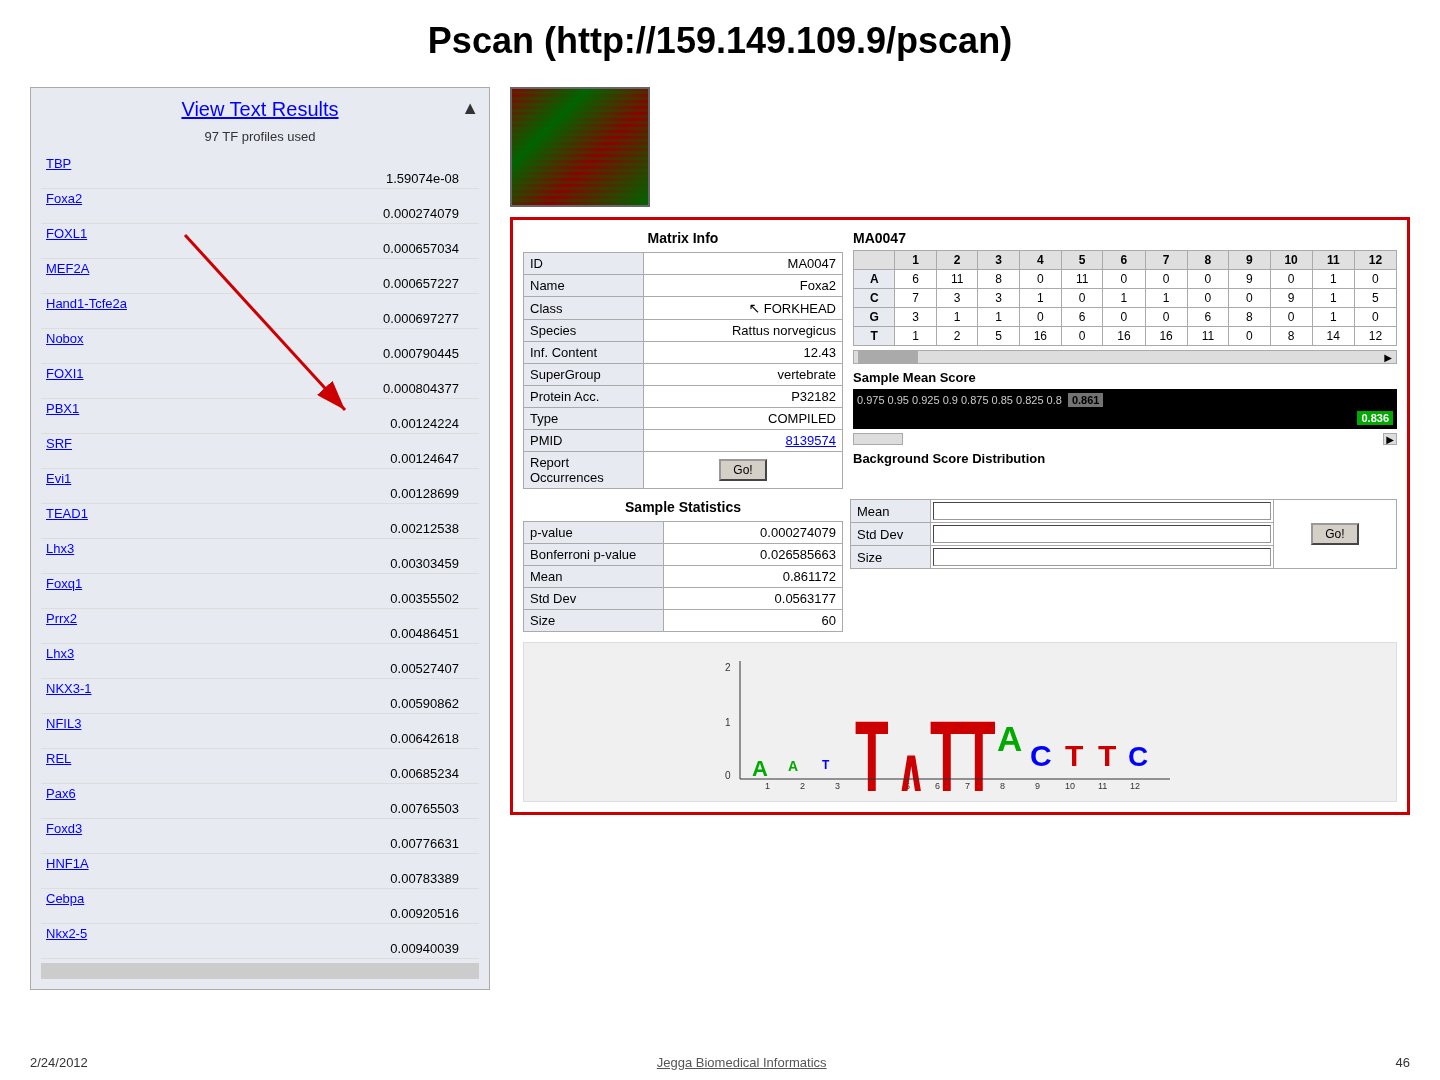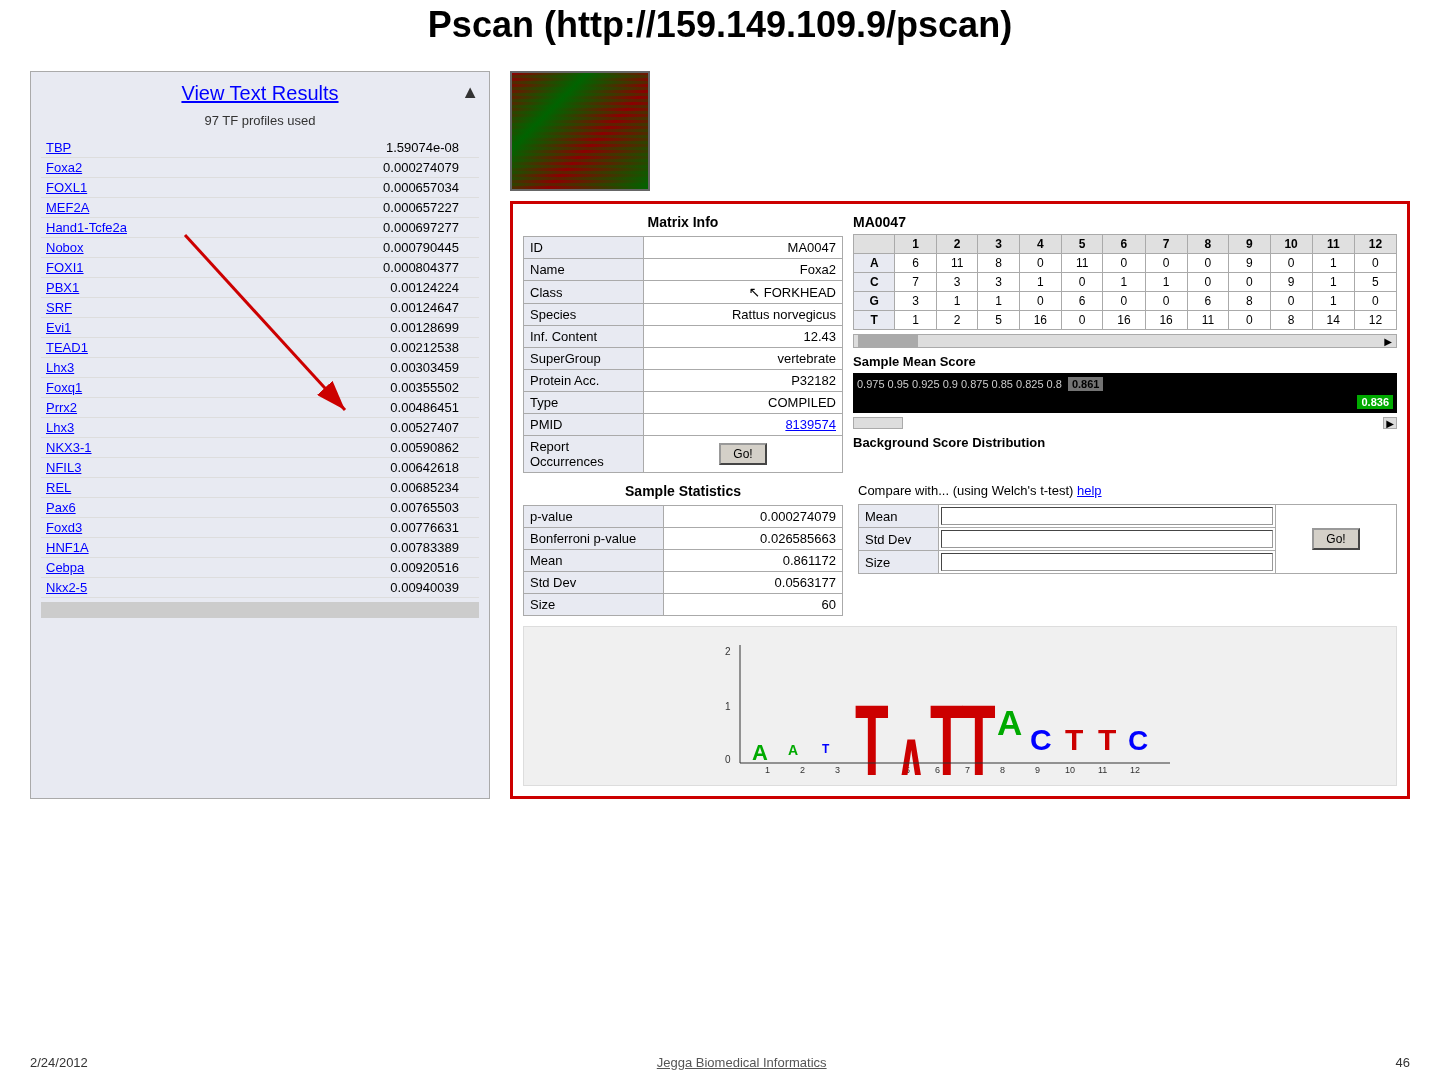--- a/index.html
+++ b/index.html
@@ -9,21 +9,21 @@
       width: 1440px;
       min-height: 1080px;
       position: relative;
       overflow: hidden;
     }
 
     .page-title {
       text-align: center;
       font-size: 36px;
       font-weight: bold;
-      padding: 4px 0 15px;
+      padding: 20px 0 15px;
     }
 
     .main-content {
       display: flex;
       padding: 10px 30px;
       gap: 20px;
     }
 
     
     .left-panel {
@@ -70,20 +70,21 @@
       margin-bottom: 4px;
     }
 
     .col-matrix { width: 180px; font-weight: bold; font-size: 14px; padding-left: 5px; }
     .col-pvalue { flex: 1; font-weight: bold; font-size: 14px; text-align: right; padding-right: 20px; }
 
     .table-row {
       display: flex;
       padding: 2px 0;
       border-bottom: 1px solid #ddd;
+      flex-direction: column;
     }
 
     .cell-matrix { width: 180px; padding-left: 5px; font-size: 13px; }
     .cell-matrix a { color: blue; text-decoration: underline; cursor: pointer; }
     .cell-pvalue { flex: 1; font-size: 13px; text-align: right; padding-right: 20px; }
 
     .left-bottom-scrollbar {
       height: 16px;
       background: #ccc;
       margin-top: 4px;
@@ -275,21 +276,21 @@
 
     .bg-score-title {
       font-weight: bold;
       font-size: 13px;
       margin-top: 6px;
     }
 
     
     .bottom-section {
       display: flex;
-      gap: 15px;
+      gap: 7px;
       margin-top: 10px;
     }
 
     
     .sample-stats-panel {
       width: 320px;
       min-width: 320px;
     }
 
     .stats-table {
@@ -703,23 +704,20 @@
                 </tr>
                 <tr>
                   <td>Size</td>
                   <td>60</td>
                 </tr>
               </tbody>
           </table>
         </div>
 
         <div class="compare-panel">
-          <div class="compare-title">
-            <span>Compare with... (using Welch's t-test)</span> <a class="compare-help-link">help</a>
-          </div>
           <table class="compare-table">
             <tbody id="compare-body">
                 <tr>
                   <td>Mean</td>
                   <td class="input-cell"><input class="compare-input" type="text" value="" style=""></td>
                   <td rowspan="3" style="text-align:center;vertical-align:middle;border:1px solid #aaa;"><button class="compare-go-btn">Go!</button></td>
                 </tr>
                 <tr>
                   <td>Std Dev</td>
                   <td class="input-cell"><input class="compare-input" type="text" value="" style=""></td>

